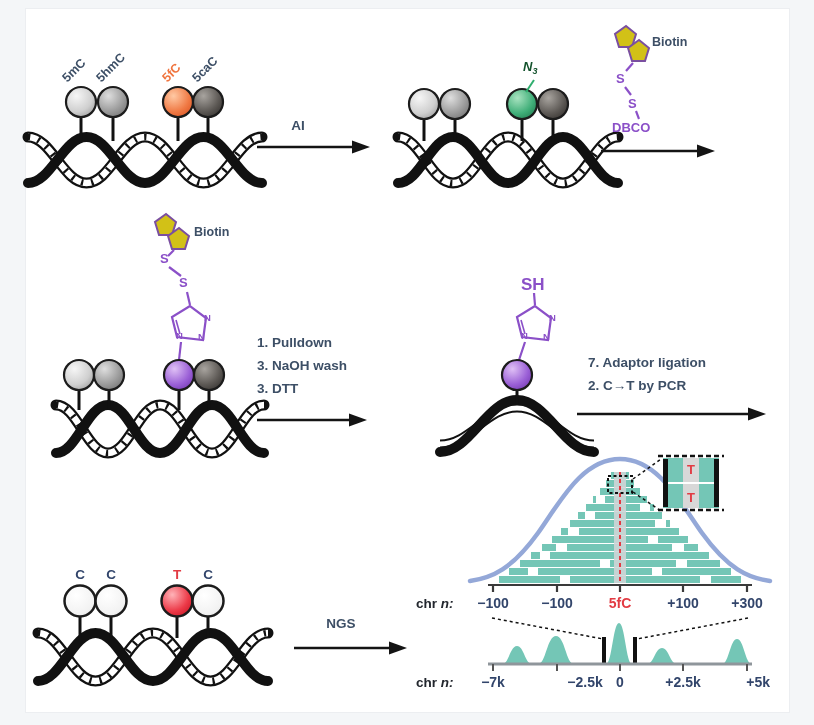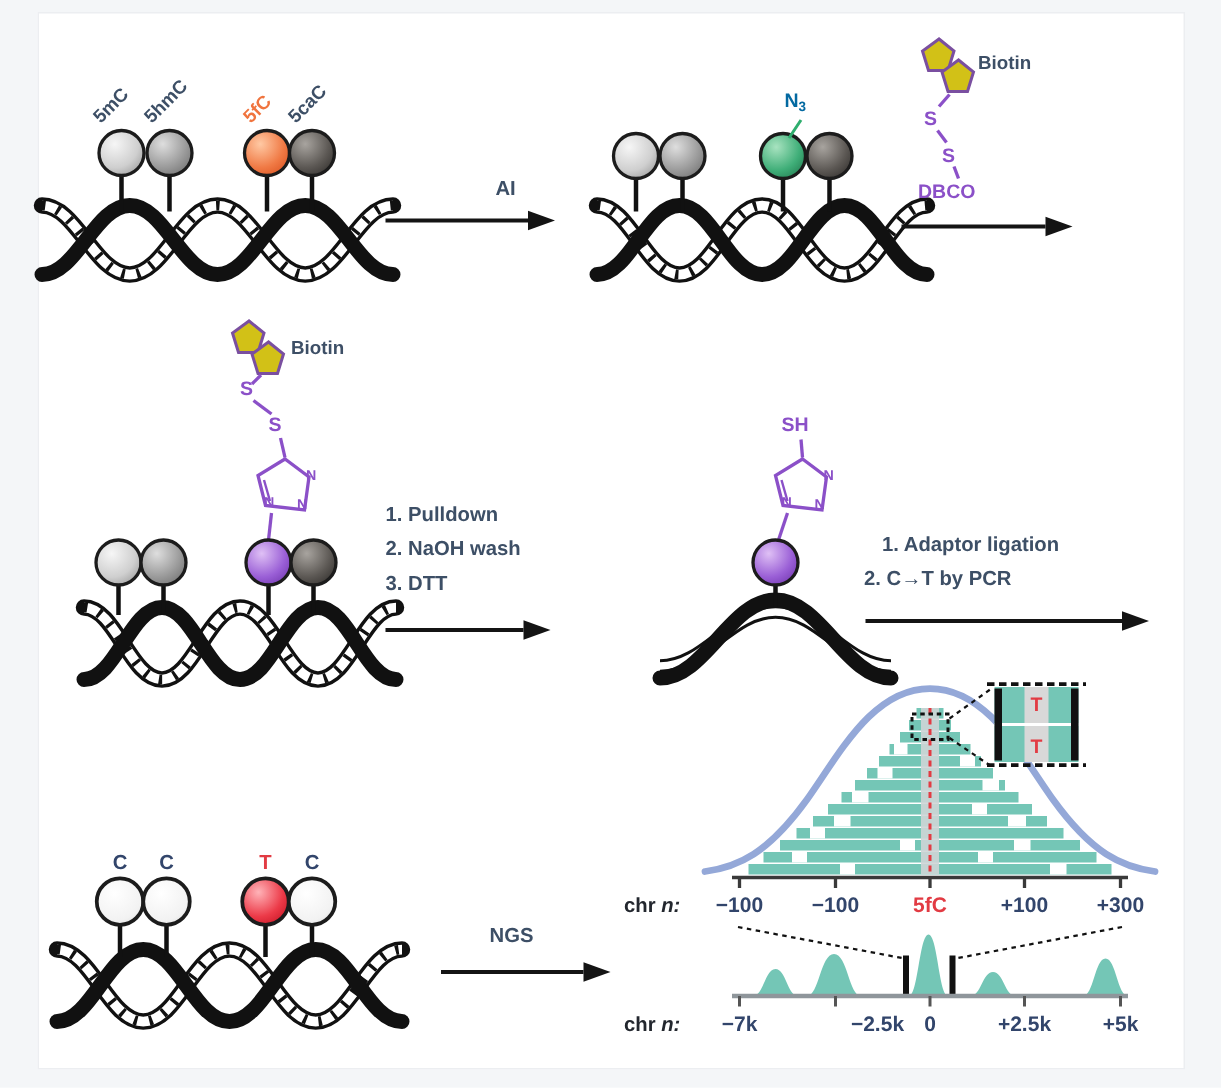--- a/index.html
+++ b/index.html
@@ -4,21 +4,21 @@
 <style>
   html,body{margin:0;padding:0;}
   body{background:#f4f6f8;font-family:"Liberation Sans",sans-serif;}
   #stage{position:relative;width:814px;height:725px;background:#f4f6f8;overflow:hidden;}
   #panel{position:absolute;left:25px;top:8px;width:765px;height:705px;background:#ffffff;border:1px solid #eceef1;box-sizing:border-box;}
   #gfx{position:absolute;left:0;top:0;width:814px;height:725px;}
   .lbl{position:absolute;white-space:nowrap;color:#3d4f66;font-weight:700;line-height:1;}
   .rot{transform:rotate(-45deg);transform-origin:0% 100%;font-size:12.5px;}
   .slate{color:#3d4f66;}
   .orange{color:#f0743e;}
-  .green{color:#0369a1;}
+  .green{color:#14532d;font-style:italic;}
   .red{color:#e23b43;}
   .navy{color:#32456b;}
   .step{font-size:13.5px;}
   .atom{font-size:9.5px;color:#8b50c8;font-weight:700;}
   .schem{font-size:13px;color:#8b50c8;font-weight:700;}
   .tick{font-size:14px;width:46px;text-align:center;}
   .base{font-size:13.5px;width:20px;text-align:center;}
   .sub{font-size:9px;vertical-align:-3px;font-weight:700;}
   .chrlab{font-size:13.5px;color:#23272e;font-weight:700;}
   .ital{font-style:italic;font-weight:700;}
@@ -272,47 +272,47 @@
       <line x1="683" y1="664" x2="683" y2="671" stroke="#555" stroke-width="2"></line>
       <line x1="747" y1="664" x2="747" y2="671" stroke="#555" stroke-width="2"></line>
     </g>
   </svg>
 
   <span class="lbl rot slate" style="left:69px;top:72px;">5mC</span>
   <span class="lbl rot slate" style="left:103px;top:72px;">5hmC</span>
   <span class="lbl rot orange" style="left:169px;top:72px;">5fC</span>
   <span class="lbl rot slate" style="left:199px;top:72px;">5caC</span>
 
-  <span class="lbl step" style="left:284px;top:119px;width:28px;text-align:center;margin-left:39px;">AI</span>
+  <span class="lbl step" style="left:284px;top:119px;width:28px;text-align:center;">AI</span>
 
   <span class="lbl green" style="left:523px;top:60px;font-size:13px;"><span>N</span><span class="sub">3</span></span>
 
   <span class="lbl slate" style="left:652px;top:36px;font-size:12.5px;">Biotin</span>
   <span class="lbl schem" style="left:616px;top:72px;">S</span>
   <span class="lbl schem" style="left:628px;top:97px;">S</span>
   <span class="lbl schem" style="left:612px;top:121px;">DBCO</span>
 
   <span class="lbl slate" style="left:194px;top:226px;font-size:12.5px;">Biotin</span>
   <span class="lbl schem" style="left:160px;top:252px;">S</span>
   <span class="lbl schem" style="left:179px;top:276px;">S</span>
   <span class="lbl atom" style="left:176px;top:331px;">N</span>
   <span class="lbl atom" style="left:198px;top:332px;">N</span>
   <span class="lbl atom" style="left:204px;top:313px;">N</span>
 
   <span class="lbl step" style="left:257px;top:336px;">1. Pulldown</span>
-  <span class="lbl step" style="left:257px;top:359px;">2. NaOH wash</span>
+  <span class="lbl step" style="left:257px;top:359px;">3. NaOH wash</span>
   <span class="lbl step" style="left:257px;top:382px;">3. DTT</span>
 
-  <span class="lbl schem" style="left:521px;top:276px;font-size:13px;">SH</span>
+  <span class="lbl schem" style="left:521px;top:276px;font-size:17px;">SH</span>
   <span class="lbl atom" style="left:521px;top:331px;">N</span>
   <span class="lbl atom" style="left:543px;top:332px;">N</span>
   <span class="lbl atom" style="left:549px;top:313px;">N</span>
 
-  <span class="lbl step" style="left:588px;top:356px;">1. Adaptor ligation</span>
-  <span class="lbl step" style="left:576px;top:379px;">2. C→T by PCR</span>
+  <span class="lbl step" style="left:588px;top:356px;">7. Adaptor ligation</span>
+  <span class="lbl step" style="left:588px;top:379px;">2. C→T by PCR</span>
 
   <span class="lbl base navy" style="left:70px;top:568px;">C</span>
   <span class="lbl base navy" style="left:101px;top:568px;">C</span>
   <span class="lbl base red" style="left:167px;top:568px;">T</span>
   <span class="lbl base navy" style="left:198px;top:568px;">C</span>
 
   <span class="lbl step" style="left:317px;top:617px;width:48px;text-align:center;">NGS</span>
 
   <span class="chrlab" style="position:absolute;left:416px;top:596px;"><span>chr</span> <span class="ital">n:</span></span>
   <span class="lbl tick navy" style="left:470px;top:596px;">−100</span>
@@ -322,14 +322,14 @@
   <span class="lbl tick navy" style="left:724px;top:596px;">+300</span>
 
   <span class="lbl insetT red" style="left:683px;top:463px;">T</span>
   <span class="lbl insetT red" style="left:683px;top:491px;">T</span>
 
   <span class="chrlab" style="position:absolute;left:416px;top:675px;"><span>chr</span> <span class="ital">n:</span></span>
   <span class="lbl tick navy" style="left:470px;top:675px;">−7k</span>
   <span class="lbl tick navy" style="left:534px;top:675px;margin-left:28px;">−2.5k</span>
   <span class="lbl tick navy" style="left:597px;top:675px;">0</span>
   <span class="lbl tick navy" style="left:660px;top:675px;">+2.5k</span>
-  <span class="lbl tick navy" style="left:724px;top:675px;">+5k</span>
+  <span class="lbl tick navy" style="left:724px;top:675px;text-align:right;">+5k</span>
 </div>
 
 </body></html>

